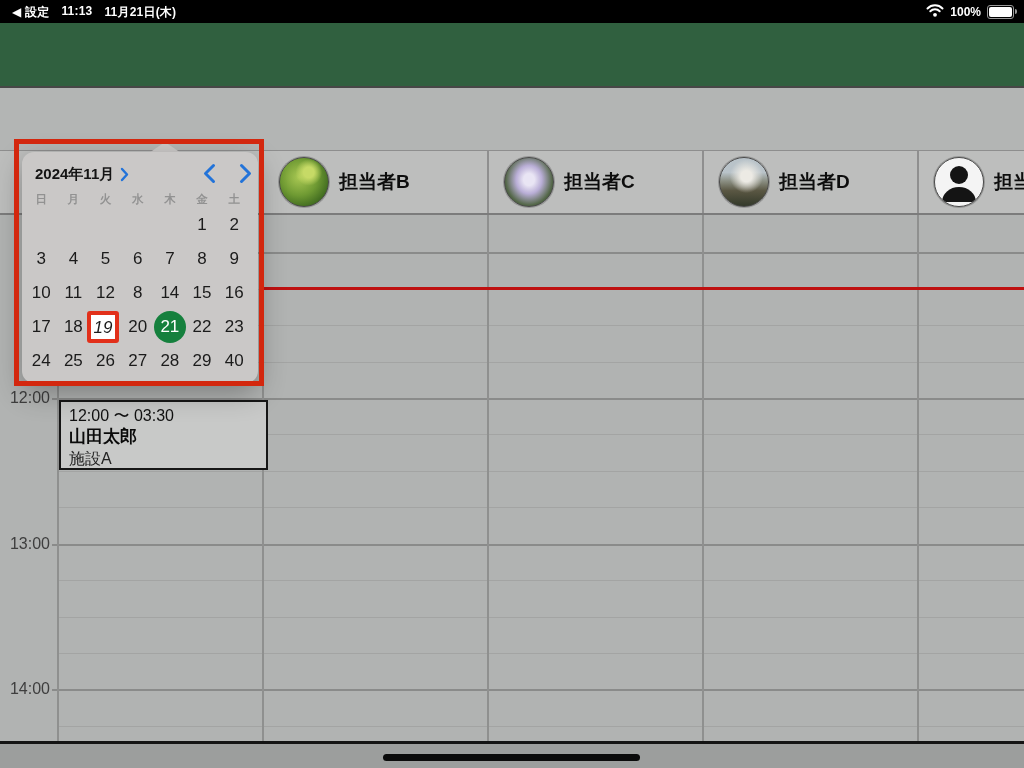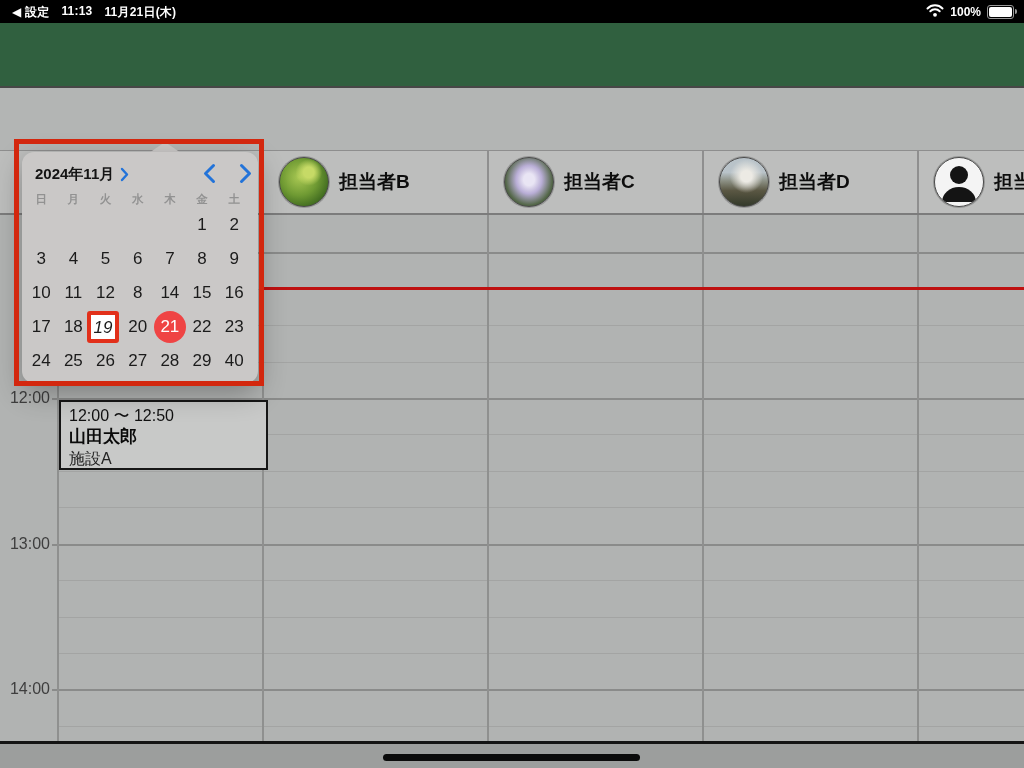--- a/index.html
+++ b/index.html
@@ -77,21 +77,21 @@
   
   .pop-arrow{position:absolute;left:149px;top:142px;width:0;height:0;border-left:16px solid transparent;
     border-right:16px solid transparent;border-bottom:11px solid #cac8c7;z-index:10;}
   .popover{position:absolute;left:22px;top:152px;width:236px;height:231px;background:#cac8c7;border-radius:12px;
     box-shadow:0 10px 28px rgba(0,0,0,.3);z-index:10;}
   .cal-month{position:absolute;left:13px;top:13px;font-size:15px;font-weight:bold;color:#141414;display:flex;align-items:center;gap:6px;}
   .cal-nav{position:absolute;top:10px;width:22px;height:22px;display:flex;align-items:center;justify-content:center;}
   .cal-nav.prev{left:176px;} .cal-nav.next{left:212px;}
   .cal-wd{position:absolute;width:32px;height:14px;line-height:14px;text-align:center;font-size:11.5px;font-weight:bold;color:#929292;top:40px;}
   .cal-day{position:absolute;width:32px;height:32px;line-height:32px;text-align:center;font-size:17px;color:#1b1b1b;box-sizing:border-box;}
-  .cal-day.selected{background:#ef4444;border-radius:50%;color:#fff;}
+  .cal-day.selected{background:#15803d;border-radius:50%;color:#fff;}
   .cal-day.highlighted{background:#fff;border:4px solid #e2301a;border-radius:3px;line-height:25px;}
 
   
   .annotation-rect{position:absolute;left:14px;top:139px;width:250px;height:247px;border:5px solid #d3270e;
     box-sizing:border-box;z-index:20;pointer-events:none;}
 </style>
 </head>
 <body>
 
 <div id="screen">
@@ -241,21 +241,21 @@
             <circle cx="24" cy="17" r="9" fill="#141414"></circle>
             <path d="M7 44 a17,15 0 0 1 34,0 z" fill="#141414"></path>
           </svg></div>
         <div class="lbl">担当者E</div>
       </div>
     </div>
 
   <div class="grid-area" id="gridArea">
     <div class="now-line" style="top: 72px;"></div>
     <div class="appt">
-      <div class="t">12:00 〜 12:50</div>
+      <div class="t">12:00 〜 03:30</div>
       <div class="n">山田太郎</div>
       <div class="f">施設A</div>
     </div>
   <div class="hline hour" style="top: 37.32px;"></div>
       <div class="hline" style="top: 73.74px;"></div>
       <div class="hline" style="top: 110.16px;"></div>
       <div class="hline" style="top: 146.58px;"></div>
       <div class="hline hour" style="top: 183px;"></div>
       <div class="hline" style="top: 219.42px;"></div>
       <div class="hline" style="top: 255.84px;"></div>

